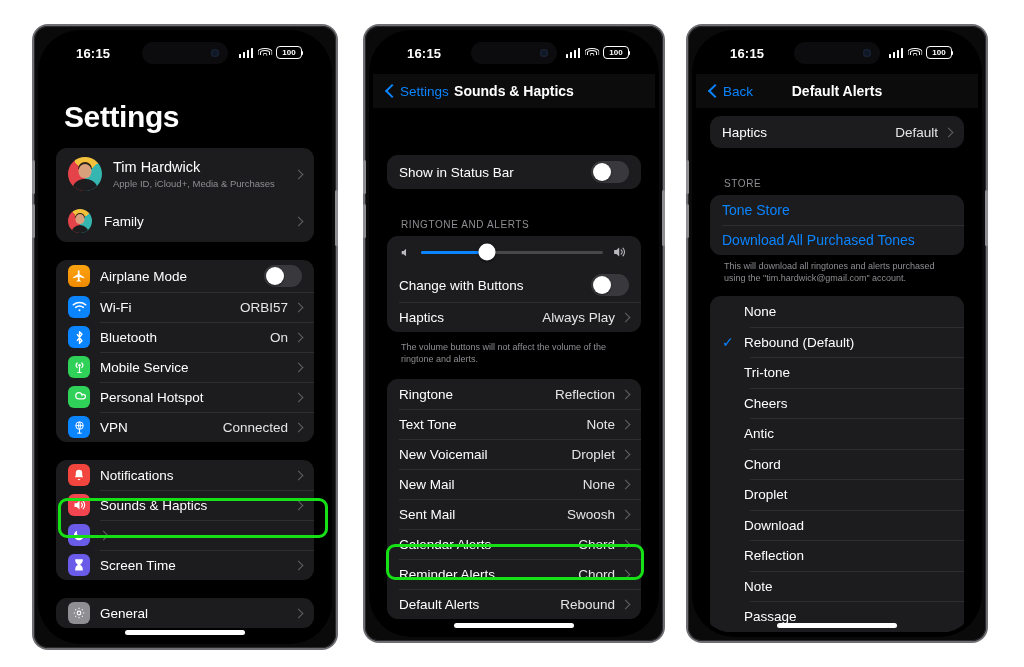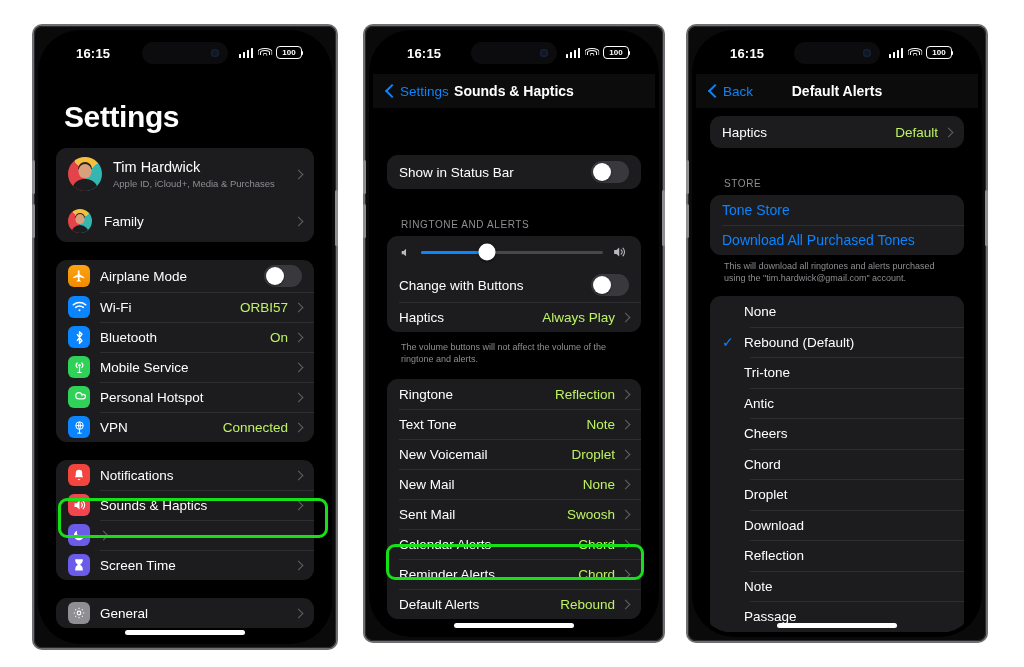--- a/index.html
+++ b/index.html
@@ -4,21 +4,21 @@
 <style>
   html,body{margin:0;padding:0;}
   body{
     width:1024px;height:667px;background:#ffffff;overflow:hidden;
     font-family:"Liberation Sans","DejaVu Sans",sans-serif;
     -webkit-font-smoothing:antialiased;
   }
   .stage{position:relative;width:1024px;height:667px;}
 
   
-  .phone{position:absolute;border-radius:8px;background:#0a0a0a;
+  .phone{position:absolute;border-radius:14px;background:#0a0a0a;
          box-shadow:0 0 0 2px #6e6e73, inset 0 0 0 1px #2a2a2c;
          overflow:hidden;}
   .phone .bezel{position:absolute;inset:4px;border-radius:42px;background:#000;overflow:hidden;}
   .screen{position:absolute;inset:4px;border-radius:38px;background:#000;overflow:hidden;
           color:#fff;}
   .btn-side{position:absolute;width:3px;border-radius:2px;background:#8d8d92;}
 
   
   .statusbar{position:relative;height:40px;display:flex;align-items:center;}
   .sb-time{position:absolute;left:34px;top:12px;font-size:13px;font-weight:bold;letter-spacing:.2px;}
@@ -57,21 +57,21 @@
   
   .big-title{font-size:30px;font-weight:bold;padding:26px 22px 14px 22px;letter-spacing:-.4px;}
 
   
   .content{padding:0 14px;}
   .group{background:#1c1c1e;border-radius:11px;overflow:hidden;margin-bottom:18px;}
   .row{display:flex;align-items:center;min-height:30px;padding:0 12px;position:relative;}
   .row + .row::before{content:"";position:absolute;left:12px;right:0;top:0;height:1px;background:#2e2e30;}
   .row.with-icon + .row.with-icon::before{left:44px;}
   .row-label{flex:1;font-size:13.5px;color:#fff;white-space:nowrap;}
-  .row-value{font-size:13.5px;color:#bef264;margin-right:7px;white-space:nowrap;}
+  .row-value{font-size:13.5px;color:#e5e5e5;margin-right:7px;white-space:nowrap;}
   .chev{width:6px;height:6px;border-top:1.6px solid #636366;border-right:1.6px solid #636366;
         transform:rotate(45deg);flex:none;}
   .sec-header{font-size:10px;color:#8e8e93;letter-spacing:.6px;padding:4px 14px 6px 14px;
               text-transform:uppercase;}
   .footnote{font-size:9px;color:#8e8e93;padding:5px 14px 0 14px;line-height:1.35;margin-top:-14px;margin-bottom:14px;}
 
   
   .ic{width:22px;height:22px;border-radius:6px;margin-right:10px;flex:none;
       display:flex;align-items:center;justify-content:center;position:relative;}
   .ic svg{display:block;}
@@ -497,25 +497,25 @@
             <div class="tone-row">
               <div class="tone-check">✓</div>
               <div class="tone-label">Rebound (Default)</div>
             </div>
             <div class="tone-row">
               <div class="tone-check"></div>
               <div class="tone-label">Tri-tone</div>
             </div>
             <div class="tone-row">
               <div class="tone-check"></div>
+              <div class="tone-label">Cheers</div>
+            </div>
+            <div class="tone-row">
+              <div class="tone-check"></div>
               <div class="tone-label">Antic</div>
-            </div>
-            <div class="tone-row">
-              <div class="tone-check"></div>
-              <div class="tone-label">Cheers</div>
             </div>
             <div class="tone-row">
               <div class="tone-check"></div>
               <div class="tone-label">Chord</div>
             </div>
             <div class="tone-row">
               <div class="tone-check"></div>
               <div class="tone-label">Droplet</div>
             </div>
             <div class="tone-row">

